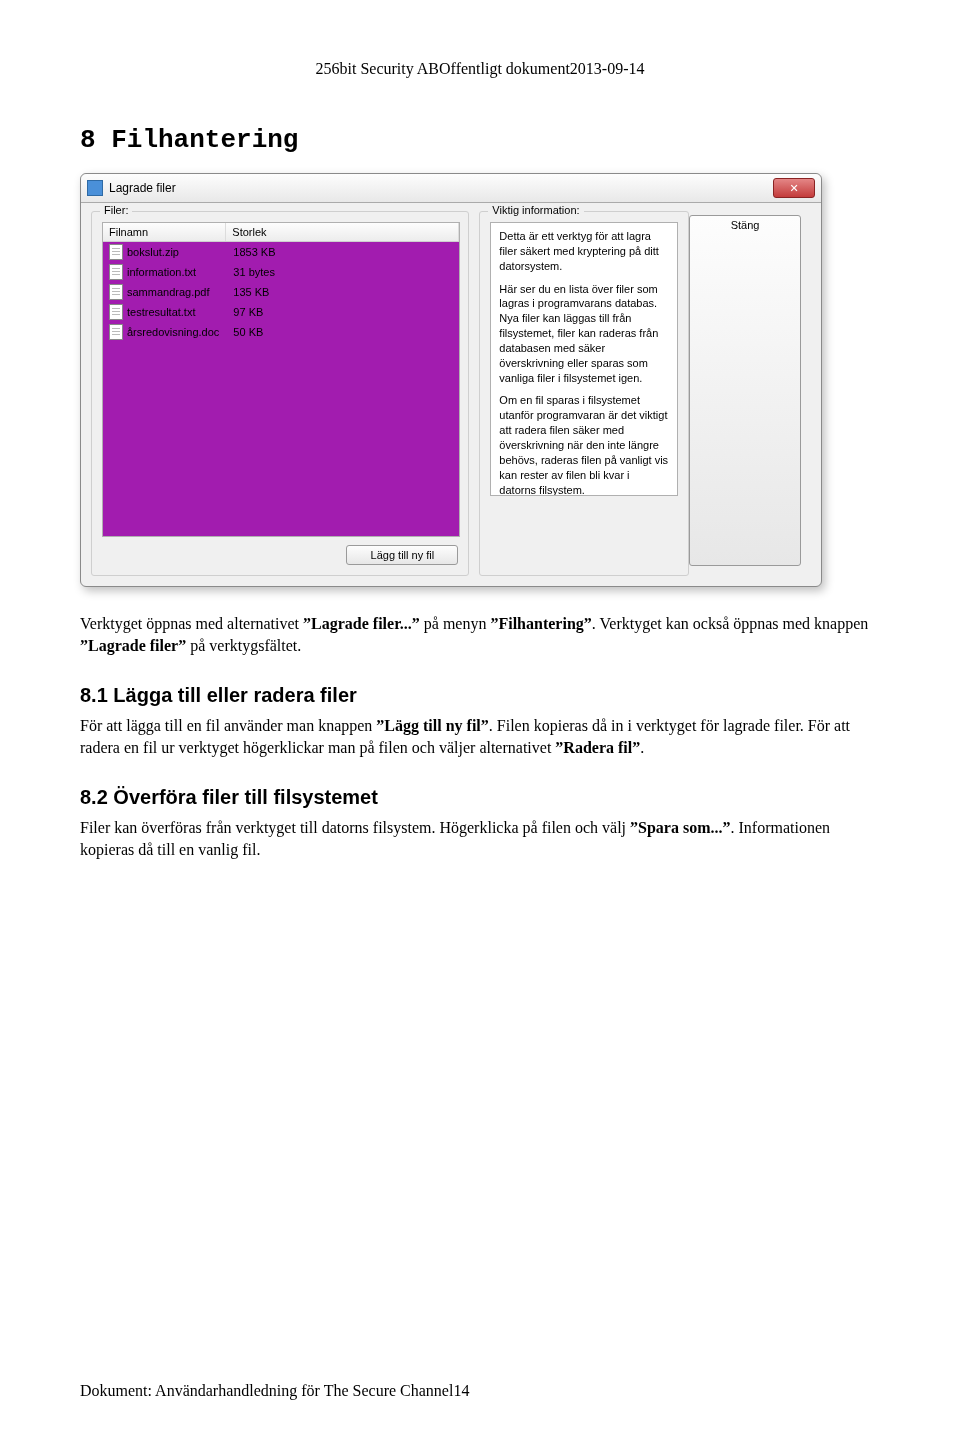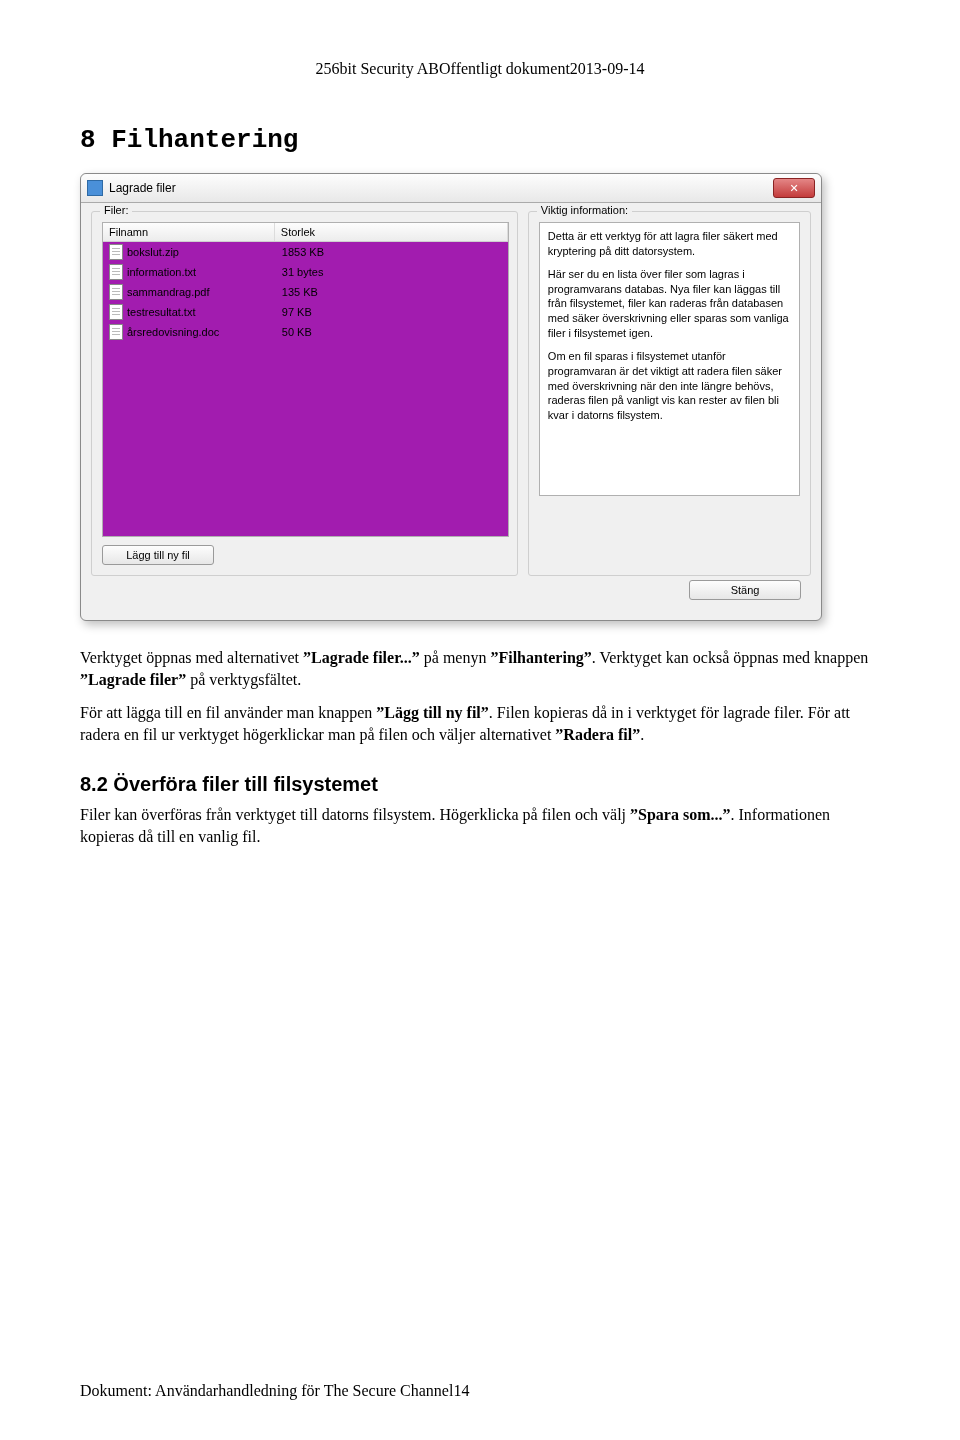--- a/index.html
+++ b/index.html
@@ -81,21 +81,21 @@
     background: linear-gradient(#e48686,#c33b3b);
     border: 1px solid #8a2323;
     border-radius: 3px;
     color: #fff;
     display: flex; align-items: center; justify-content: center;
     font-size: 11px; line-height: 1;
   }
   .dialog-body {
     padding: 8px 10px 10px 10px;
     display: flex;
-    flex-direction: column;
+    flex-direction: row;
   }
   .row-filer {
     display: flex;
     gap: 10px;
   }
   .group {
     background: #f0f0f0;
     border: 1px solid #cfcfcf;
     border-radius: 3px;
     padding: 10px 10px 10px 10px;
@@ -163,20 +163,21 @@
     border: 1px solid #b0b0b0;
     padding: 6px 8px;
     font-size: 11px;
     line-height: 1.35;
     height: 260px;
     overflow: hidden;
   }
   .info-box p { margin: 0 0 8px 0; }
   .btn-row {
     display: flex;
+    justify-content: flex-end;
     padding-top: 8px;
   }
   .win-btn {
     min-width: 86px;
     padding: 3px 12px;
     background: linear-gradient(#fdfdfd,#e7e7e7);
     border: 1px solid #9a9a9a;
     border-radius: 3px;
     font-size: 11px;
     text-align: center;
@@ -270,20 +271,21 @@
       <div class="close-row">
         <span class="win-btn">Stäng</span>
       </div>
     </div>
   </div>
 
   <p class="body-text">
     <span>Verktyget öppnas med alternativet </span><span class="bold">”Lagrade filer...”</span><span> på menyn </span><span class="bold">”Filhantering”</span><span>. Verktyget kan också öppnas med knappen </span><span class="bold">”Lagrade filer”</span><span> på verktygsfältet.</span>
   </p>
 
+  <h2>8.1 Lägga till eller radera filer</h2>
   <p class="body-text">
     <span>För att lägga till en fil använder man knappen </span><span class="bold">”Lägg till ny fil”</span><span>. Filen kopieras då in i verktyget för lagrade filer. För att radera en fil ur verktyget högerklickar man på filen och väljer alternativet </span><span class="bold">”Radera fil”</span><span>.</span>
   </p>
 
   <h2>8.2 Överföra filer till filsystemet</h2>
   <p class="body-text">
     <span>Filer kan överföras från verktyget till datorns filsystem. Högerklicka på filen och välj </span><span class="bold">”Spara som...”</span><span>. Informationen kopieras då till en vanlig fil.</span>
   </p>
 
   <div class="footer-row">

